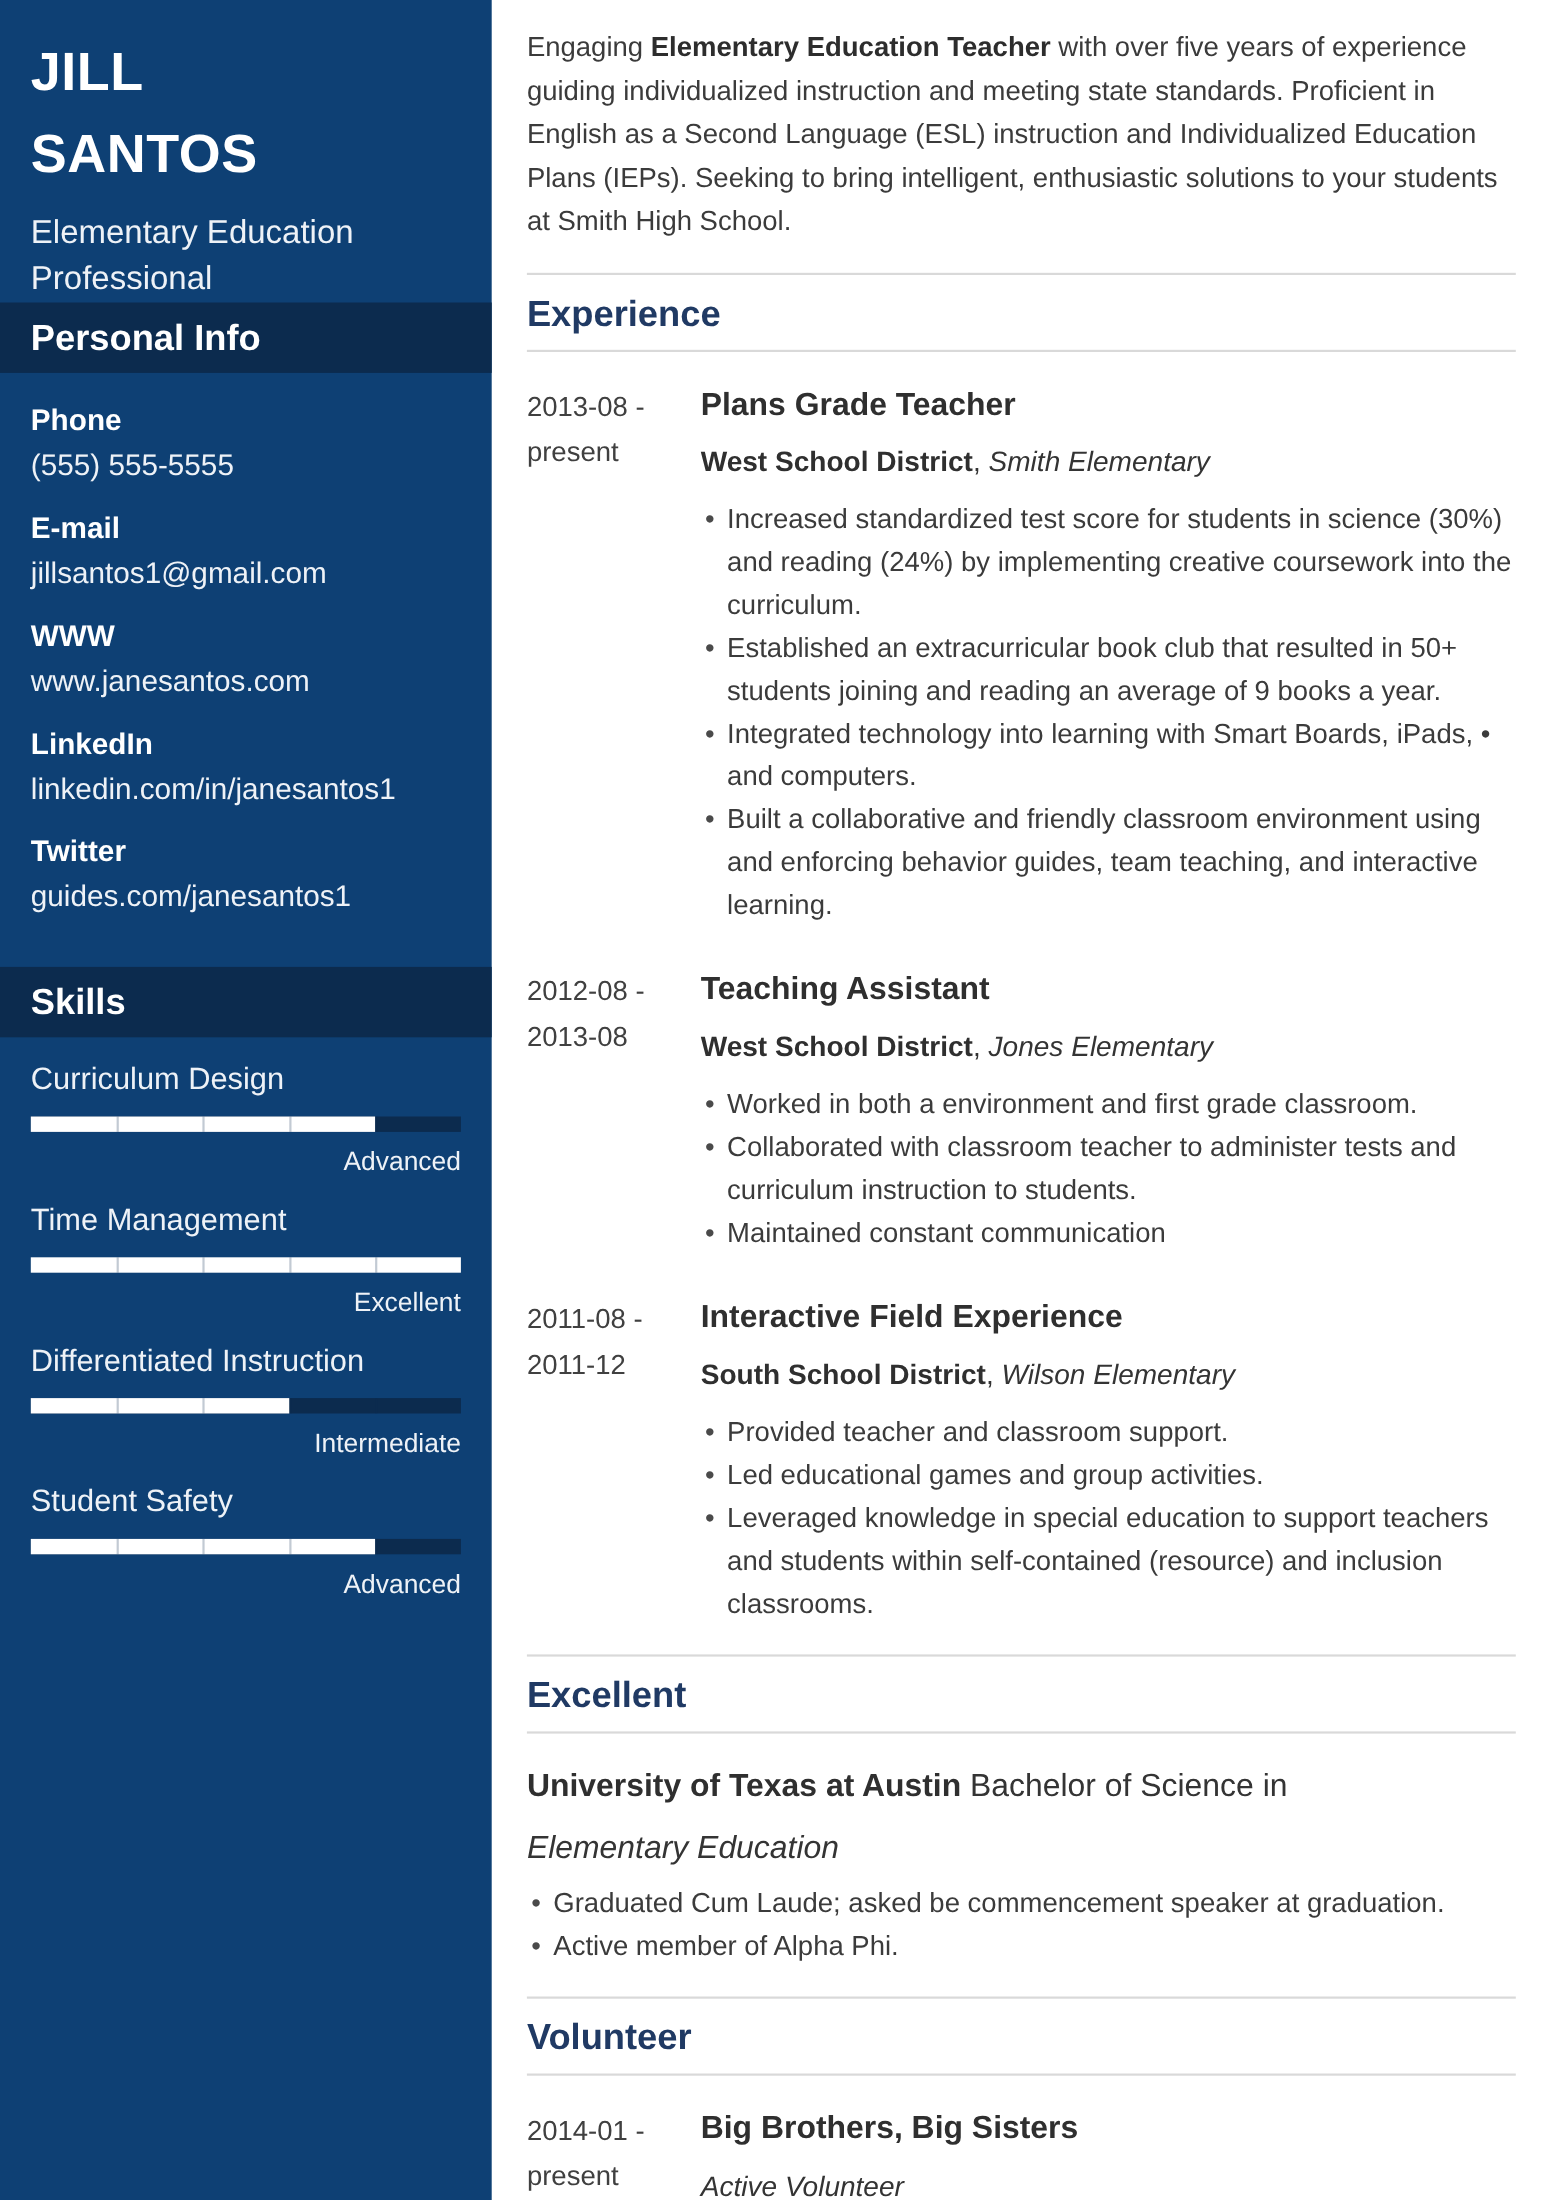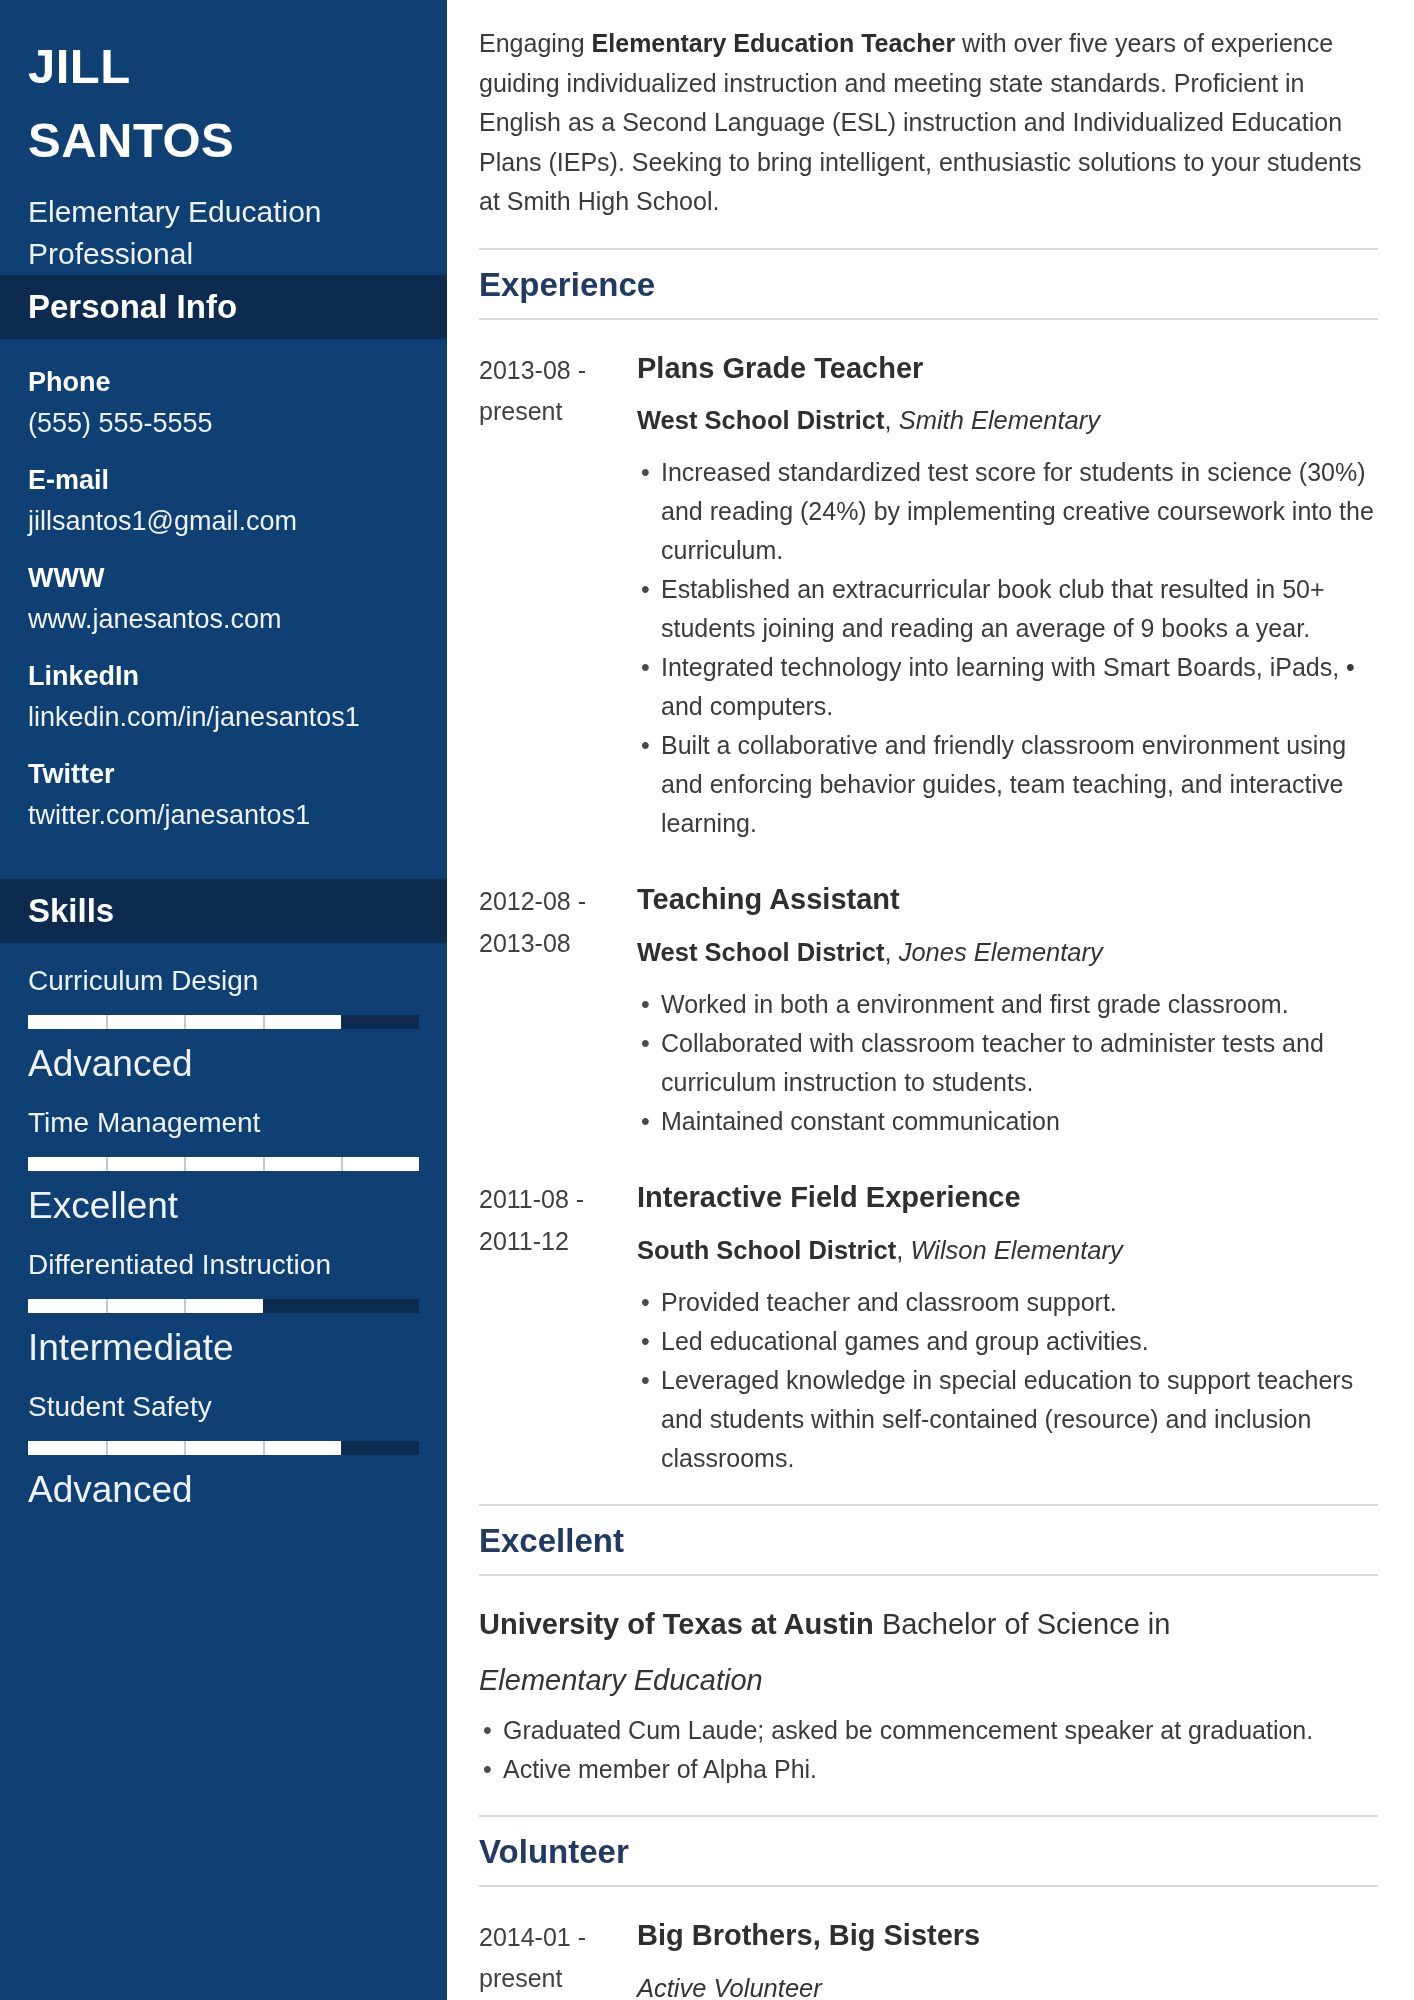--- a/index.html
+++ b/index.html
@@ -23,21 +23,21 @@
   .clabel{margin-top:26px;font-size:27px;font-weight:bold;color:#fff}
   .cvalue{margin-top:10px;font-size:27px;color:var(--sidebar_text)}
   .skills-list{padding:0 28px}
   .skill{margin-top:22px}
   .skill-name{font-size:28px;color:var(--sidebar_text)}
   .skill-bar{margin-top:18px;position:relative;height:14px;background:var(--band_bg)}
   .skill-fill{height:100%;background:var(--bar_fill)}
   .skill-bar i{position:absolute;top:0;bottom:0;width:2px;background:rgba(12,43,78,.25)}
   .skill-bar i:nth-child(2){left:20%}.skill-bar i:nth-child(3){left:40%}
   .skill-bar i:nth-child(4){left:60%}.skill-bar i:nth-child(5){left:80%}
-  .skill-level{margin-top:14px;text-align:left;font-size:37px;color:var(--sidebar_text)}
+  .skill-level{margin-top:14px;text-align:right;font-size:24px;color:var(--sidebar_text)}
 
   
   .main{flex:1;padding:24px 36px 0 32px}
   .summary{font-size:25px;line-height:1.58;color:var(--body_text)}
   .summary b{color:#2d2d2d}
   .rule{border:0;border-top:2px solid var(--rule);margin:26px 0 0}
   .section-heading{margin:16px 0 14px;font-size:33px;font-weight:bold;color:var(--heading)}
   .entry{display:flex;margin-top:30px}
   .entry-dates{width:158px;flex:none;font-size:25px;line-height:1.65;color:#404040}
   .entry-body{flex:1}
@@ -76,21 +76,21 @@
       <div class="citem">
         <div class="clabel">WWW</div>
         <div class="cvalue">www.janesantos.com</div>
       </div>
       <div class="citem">
         <div class="clabel">LinkedIn</div>
         <div class="cvalue">linkedin.com/in/janesantos1</div>
       </div>
       <div class="citem">
         <div class="clabel">Twitter</div>
-        <div class="cvalue">twitter.com/janesantos1</div>
+        <div class="cvalue">guides.com/janesantos1</div>
       </div>
     </div>
 
     <div class="band" style="margin-top:48px">Skills</div>
 
     <div class="skills-list">
       <div class="skill">
         <div class="skill-name">Curriculum Design</div>
         <div class="skill-bar">
           <div class="skill-fill" style="width: 80%;"></div>

